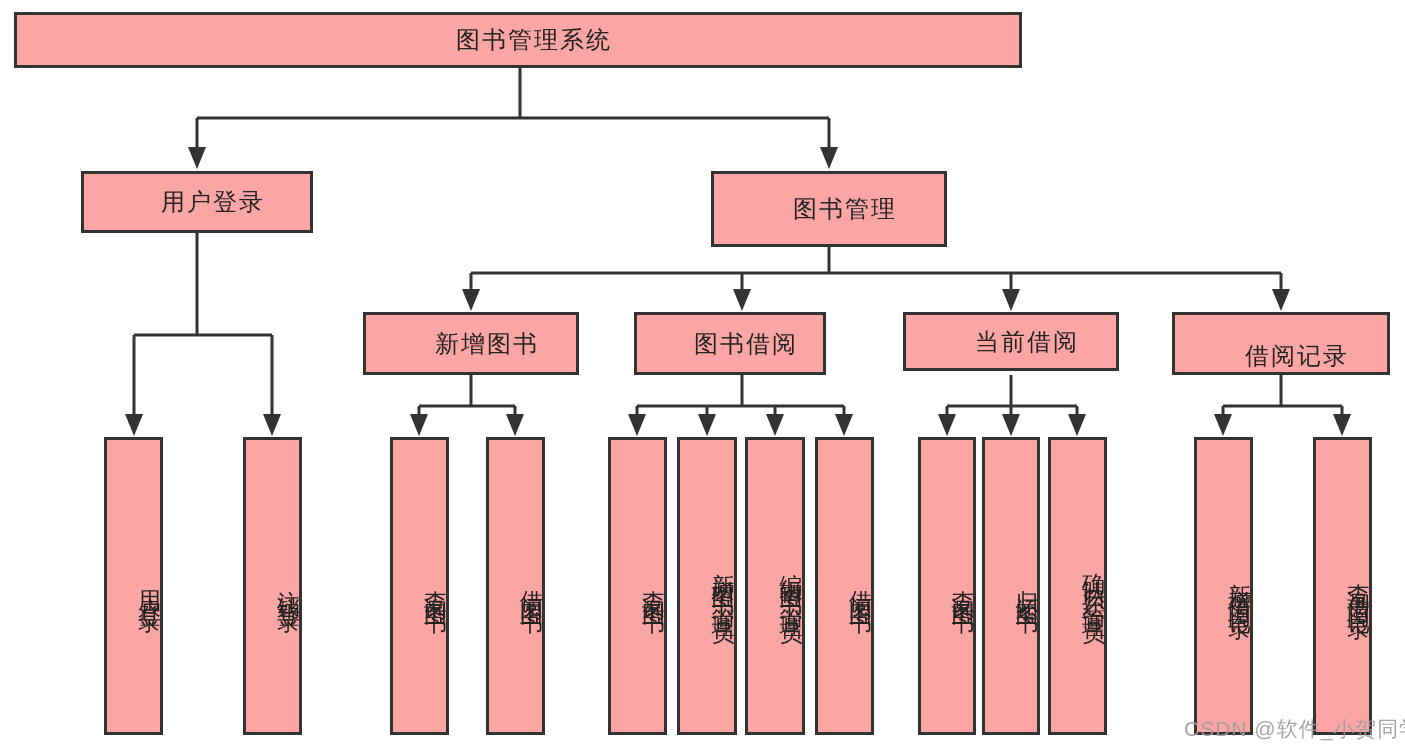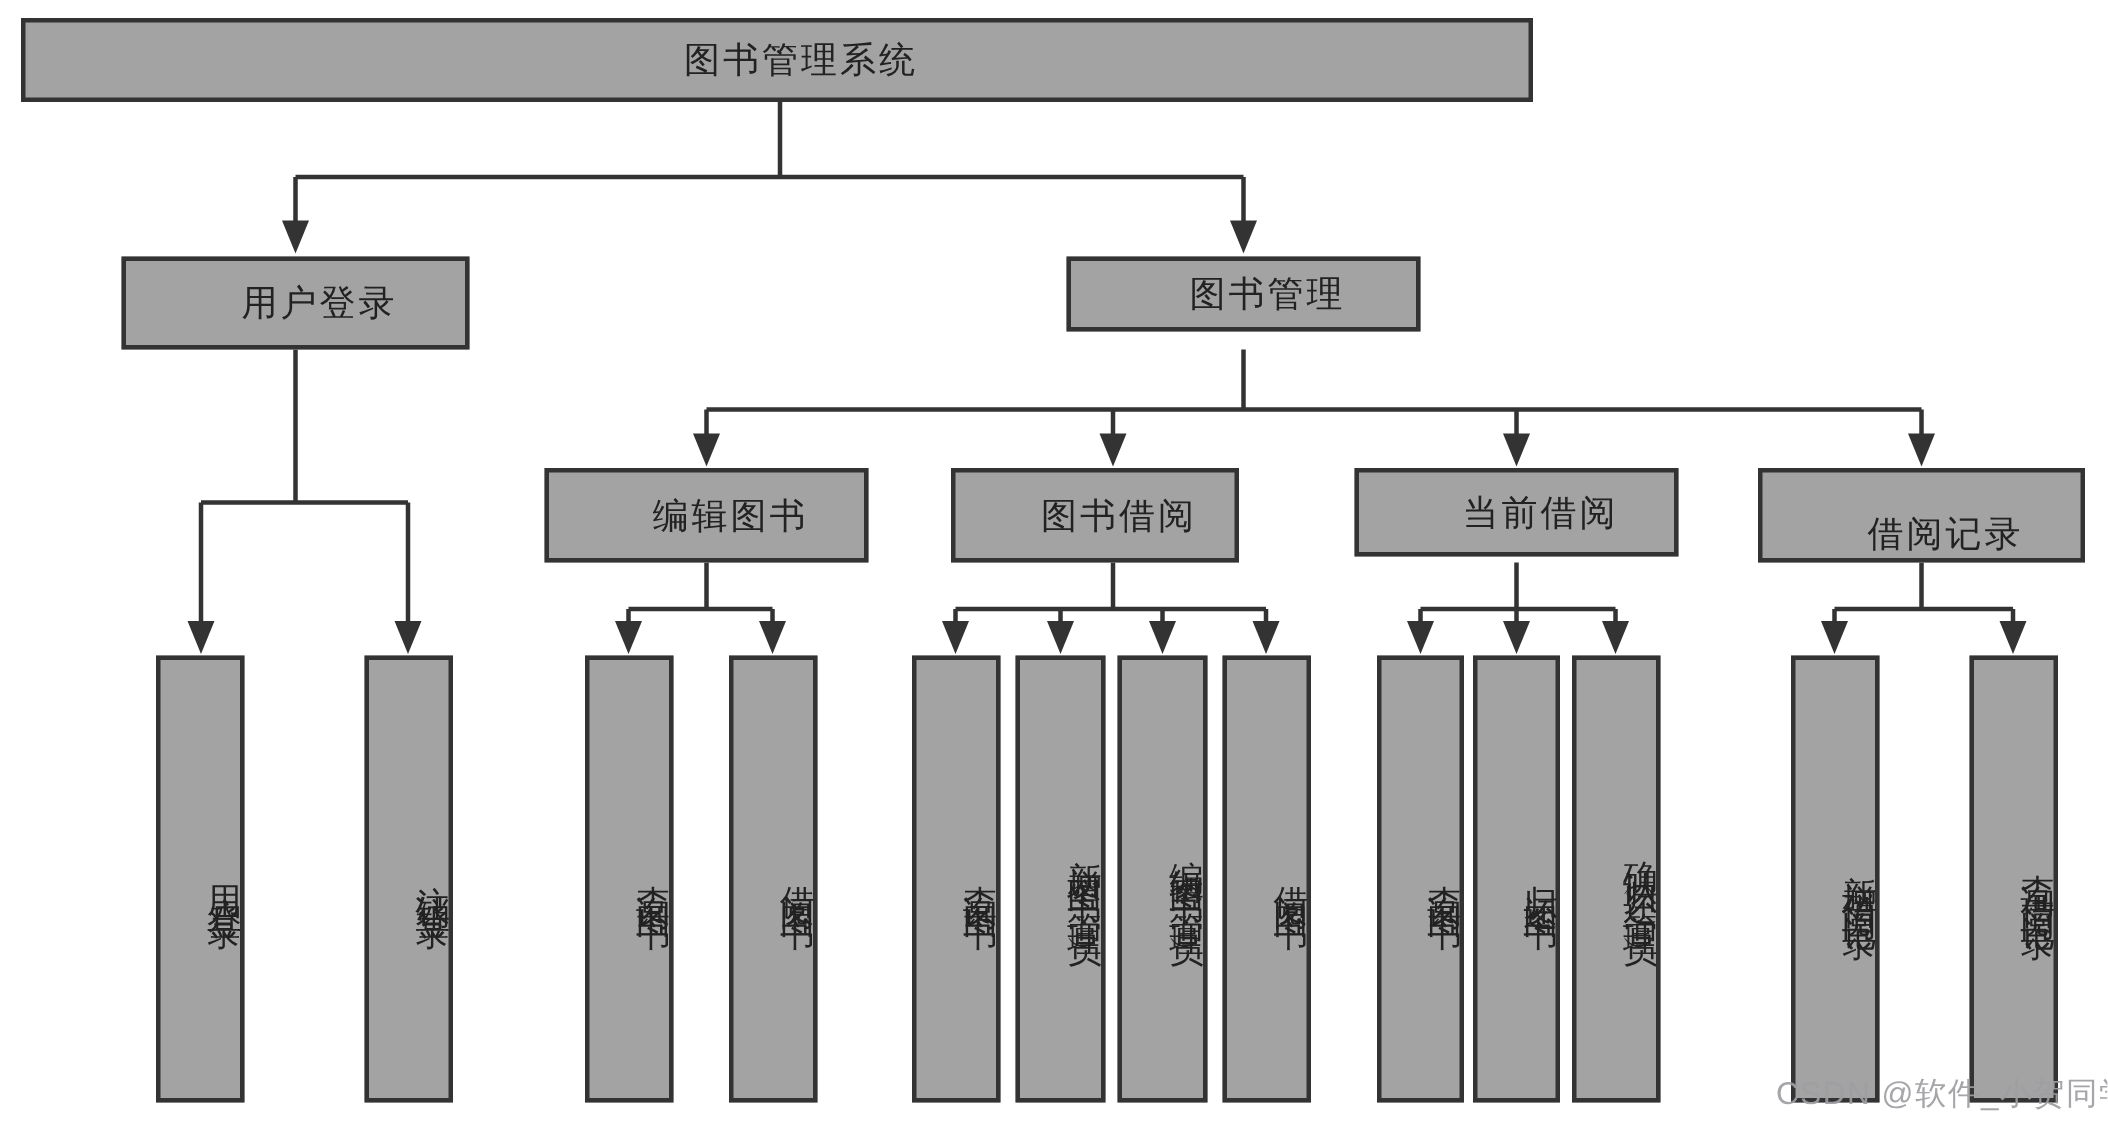--- a/index.html
+++ b/index.html
@@ -10,21 +10,21 @@
     font-family:"Liberation Sans", sans-serif;
     overflow:hidden;
   }
   svg.connectors {
     position:absolute; left:0; top:0; z-index:1;
   }
   .box {
     position:absolute;
     box-sizing:border-box;
     border:3px solid #333333;
-    background:#a3a3a3;
+    background:#fca5a5;
     display:flex;
     align-items:center;
     justify-content:center;
     z-index:2;
     color:#222222;
     padding-left:32px;
   }
   .hlabel {
     font-size:24px;
     letter-spacing:2px;
@@ -96,26 +96,26 @@
     </g>
   </svg>
 
   <div class="box" style="left:14px; top:12px; width:1008px; height:56px;">
     <span class="hlabel">图书管理系统</span>
   </div>
 
   <div class="box" style="left:81px; top:171px; width:232px; height:62px;">
     <span class="hlabel">用户登录</span>
   </div>
-  <div class="box" style="left:711px; top:171px; width:236px; height:50px;">
+  <div class="box" style="left:711px; top:171px; width:236px; height:76px;">
     <span class="hlabel">图书管理</span>
   </div>
 
   <div class="box" style="left:363px; top:312px; width:216px; height:63px;">
-    <span class="hlabel">编辑图书</span>
+    <span class="hlabel">新增图书</span>
   </div>
   <div class="box" style="left:634px; top:312px; width:192px; height:63px;">
     <span class="hlabel">图书借阅</span>
   </div>
   <div class="box" style="left:903px; top:312px; width:216px; height:59px;">
     <span class="hlabel">当前借阅</span>
   </div>
   <div class="box" style="left:1172px; top:312px; width:218px; height:63px;align-items:flex-end;">
     <span class="hlabel">借阅记录</span>
   </div>

